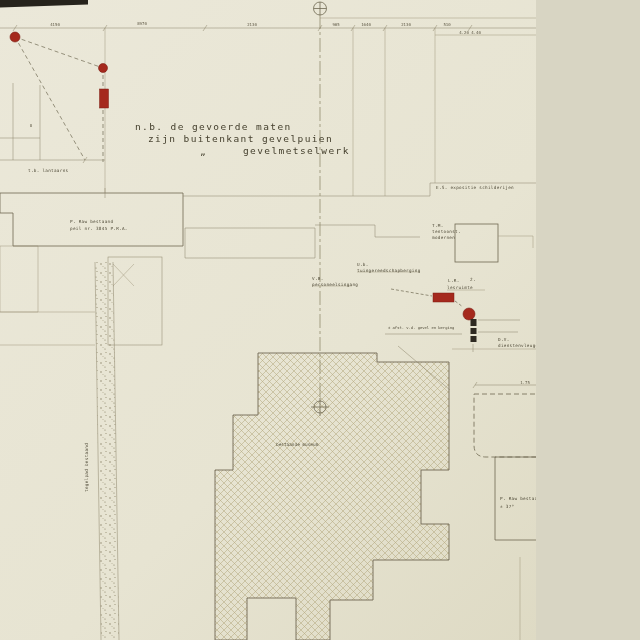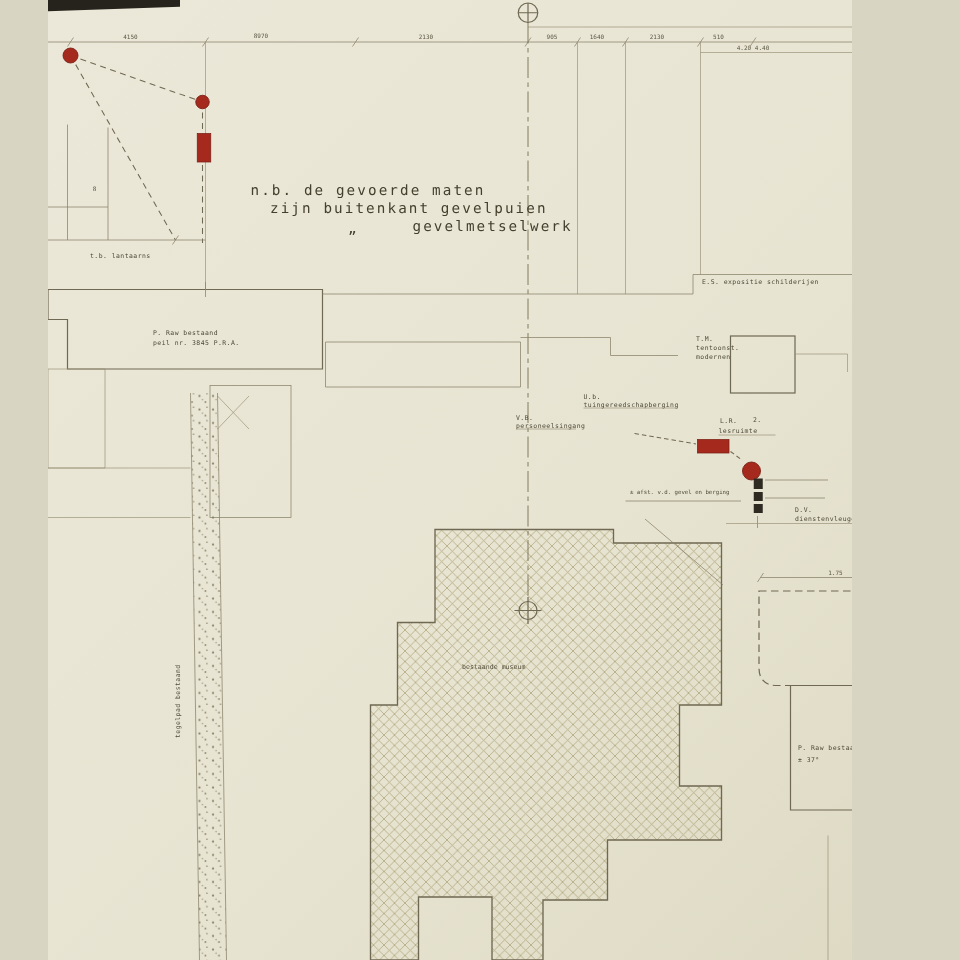--- a/index.html
+++ b/index.html
@@ -1,17 +1,17 @@
 <!DOCTYPE html>
 <html><head>
 <meta charset="utf-8">
 <style>
   html,body{margin:0;padding:0;background:#d8d5c3;}
   #sheet{width:536px;height:640px;position:relative;overflow:hidden;
-         box-shadow:inset 0 0 90px rgba(90,82,55,.25);margin-left:32px;}
+         box-shadow:inset 0 0 90px rgba(90,82,55,.25);}
   svg{display:block;}
   text{font-family:"DejaVu Sans Mono", monospace; fill:#4f4a38;}
   .note{font-size:9.5px;letter-spacing:1.4px;fill:#45402e;}
   .lbl{font-size:4.3px;letter-spacing:.3px;}
   .dim{font-size:4px;fill:#5d5744;}
   .big-dim{font-size:4.4px;fill:#55503c;}
   .thin{stroke:#8a8268;stroke-width:.5;fill:none;}
   .line{stroke:#6f6852;stroke-width:.8;fill:none;}
   .faint{stroke:#9a9176;stroke-width:.45;fill:none;}
   .dash{stroke:#6f6852;stroke-width:.7;fill:none;stroke-dasharray:4 3;}

